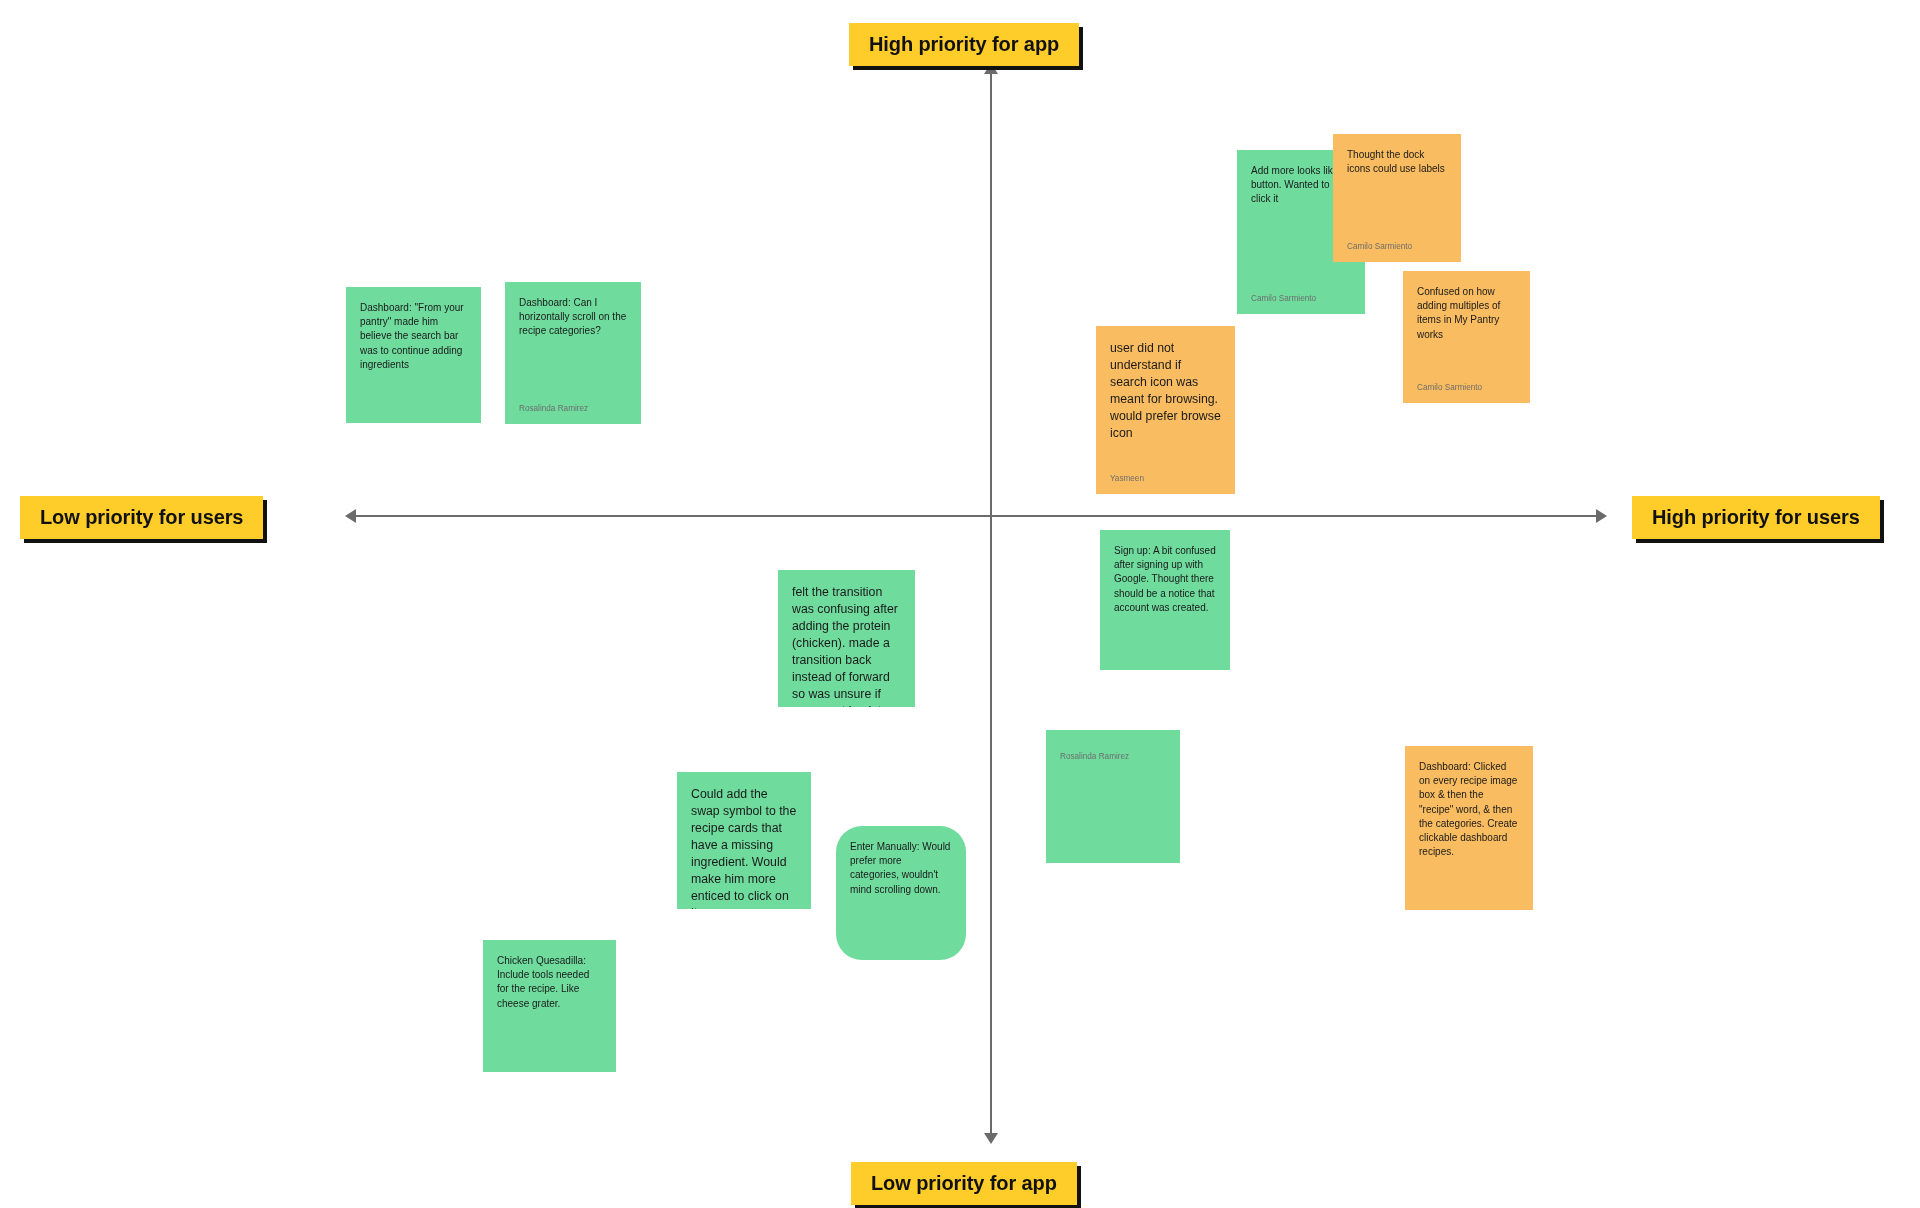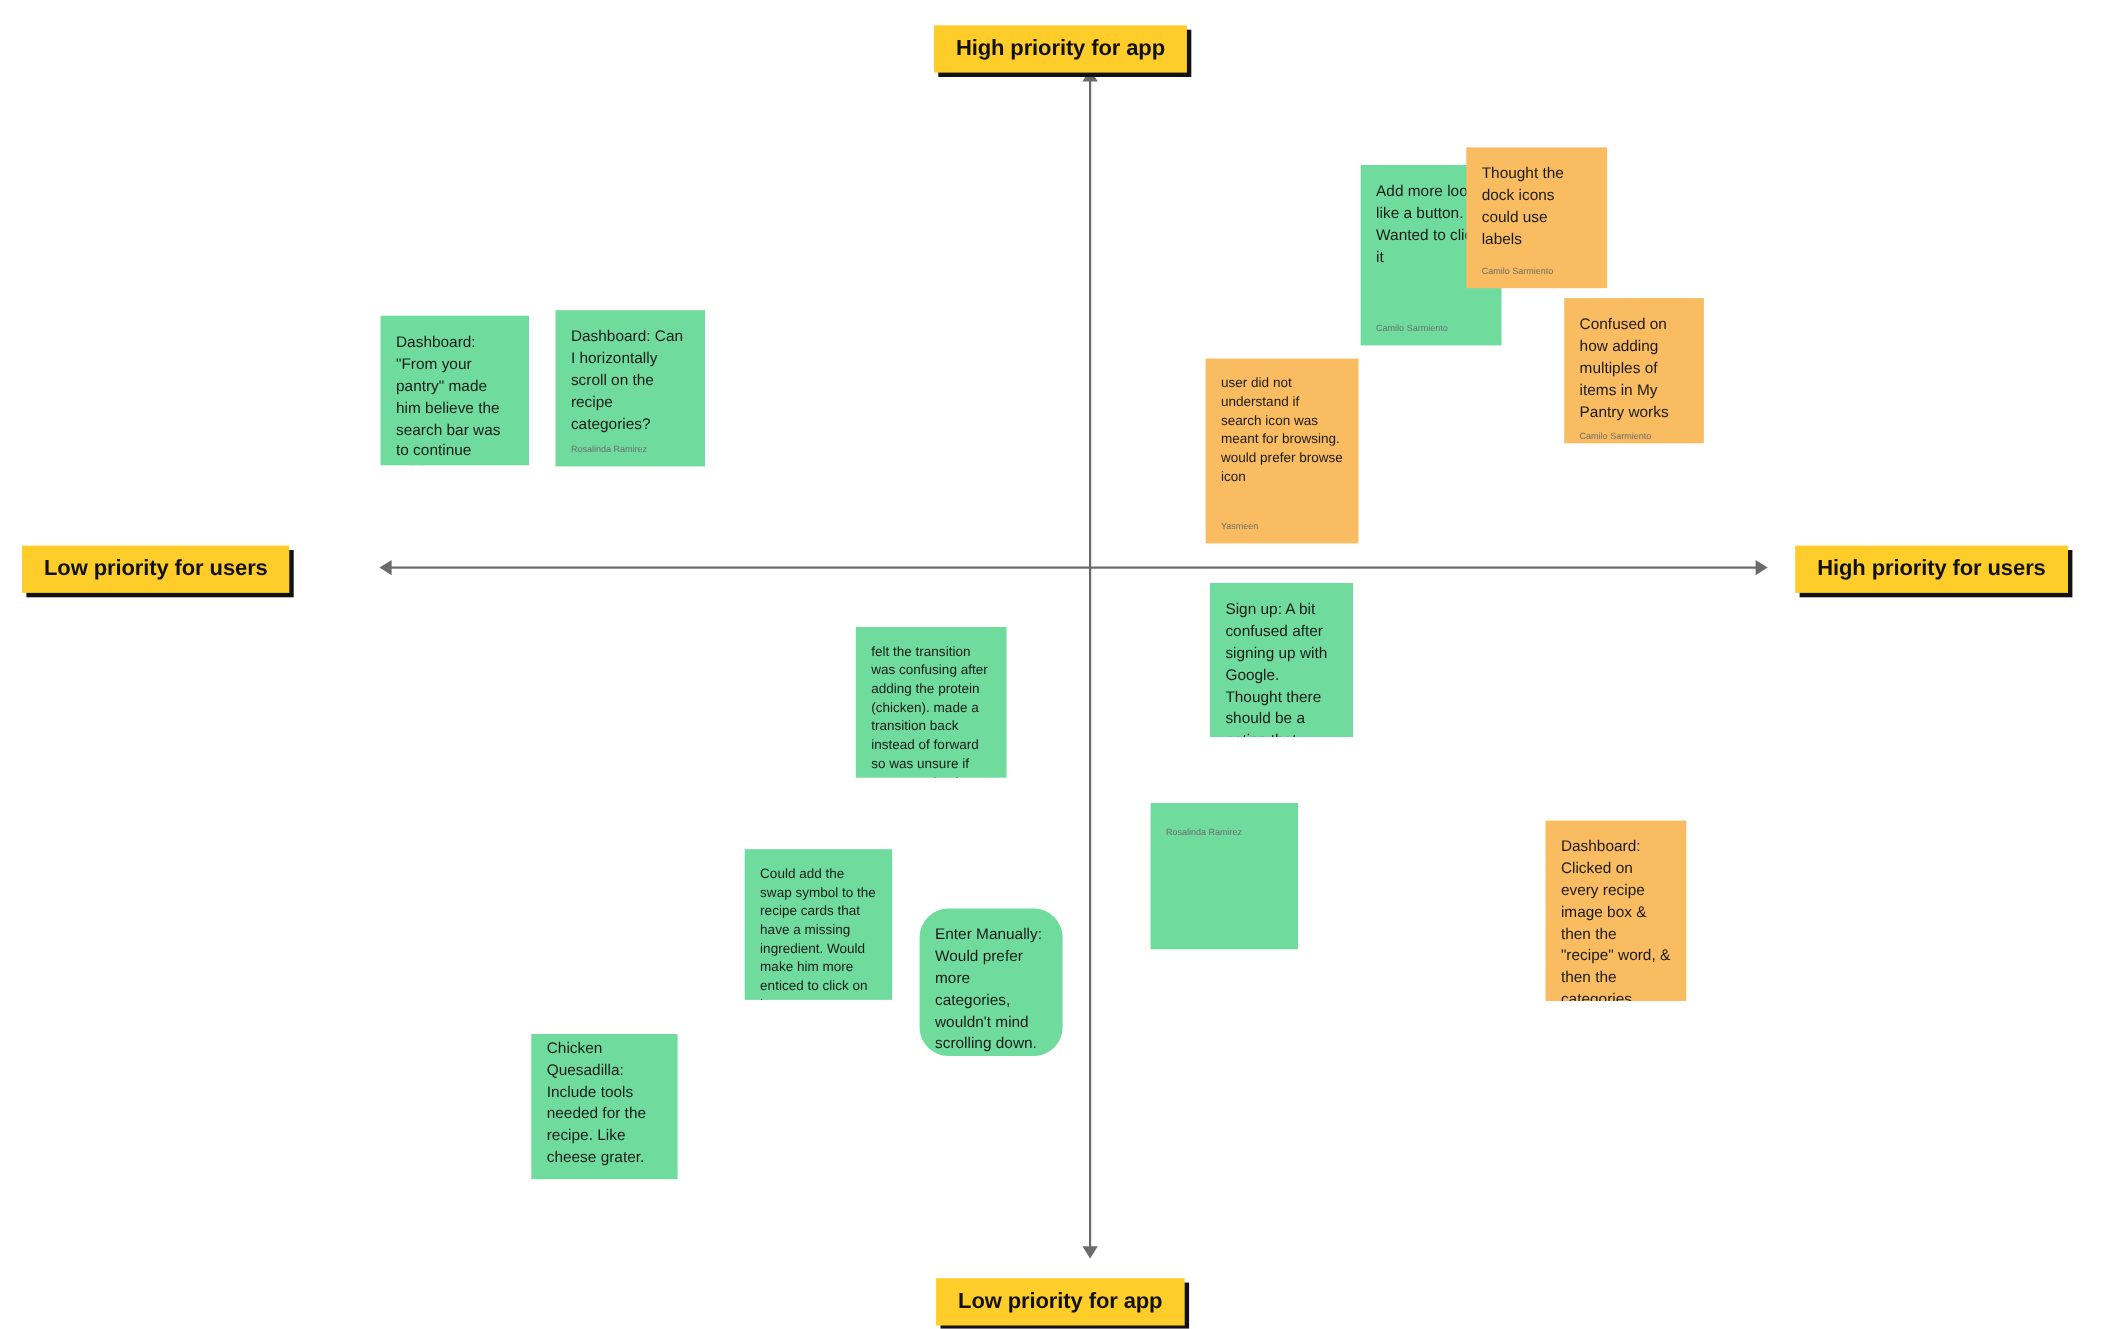--- a/index.html
+++ b/index.html
@@ -96,21 +96,21 @@
     box-sizing: border-box;
     padding: 14px 14px 10px 14px;
     display: flex;
     flex-direction: column;
     overflow: hidden;
   }
   .note.green  { background: #6FDC9E; }
   .note.orange { background: #F9BC60; }
   .note-body {
     color: #1a1a1a;
-    font-size: 14px;
+    font-size: 10px;
     line-height: 1.42;
     flex: 1 1 auto;
     white-space: pre-wrap;
   }
   .note-body.small { font-size: 12.3px; line-height: 1.38; }
   .note-author {
     color: #6e6e6e;
     font-size: 8.2px;
     line-height: 1.2;
     margin-top: 8px;
@@ -147,21 +147,21 @@
   <div class="note green" style="left:1197px; top:150px; width:128px; height:164px;margin-left:40px;">
     <div class="note-body">Add more looks like a button. Wanted to click it</div>
     <div class="note-author">Camilo Sarmiento</div>
   </div>
 
   <div class="note orange" style="left:1333px; top:134px; width:128px; height:128px;">
     <div class="note-body">Thought the dock icons could use labels</div>
     <div class="note-author">Camilo Sarmiento</div>
   </div>
 
-  <div class="note orange" style="left:1403px; top:271px; width:127px; height:132px;margin-left:19px;">
+  <div class="note orange" style="left:1403px; top:271px; width:127px; height:132px;">
     <div class="note-body">Confused on how adding multiples of items in My Pantry works</div>
     <div class="note-author">Camilo Sarmiento</div>
   </div>
 
   <div class="note orange" style="left:1096px; top:326px; width:139px; height:168px;">
     <div class="note-body small">user did not understand if search icon was meant for browsing. would prefer browse icon</div>
     <div class="note-author">Yasmeen</div>
   </div>
 
   <div class="note green" style="left:1100px; top:530px; width:130px; height:140px;">

